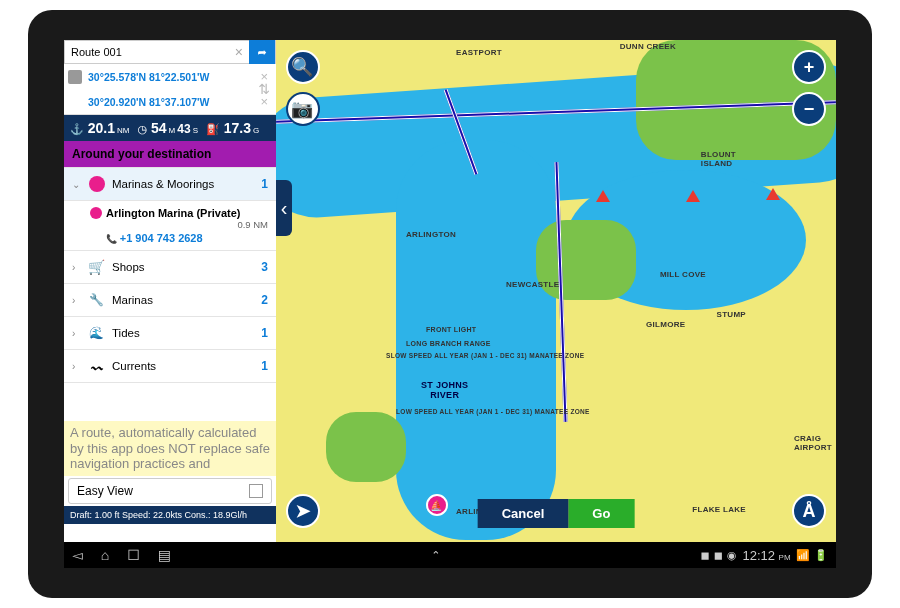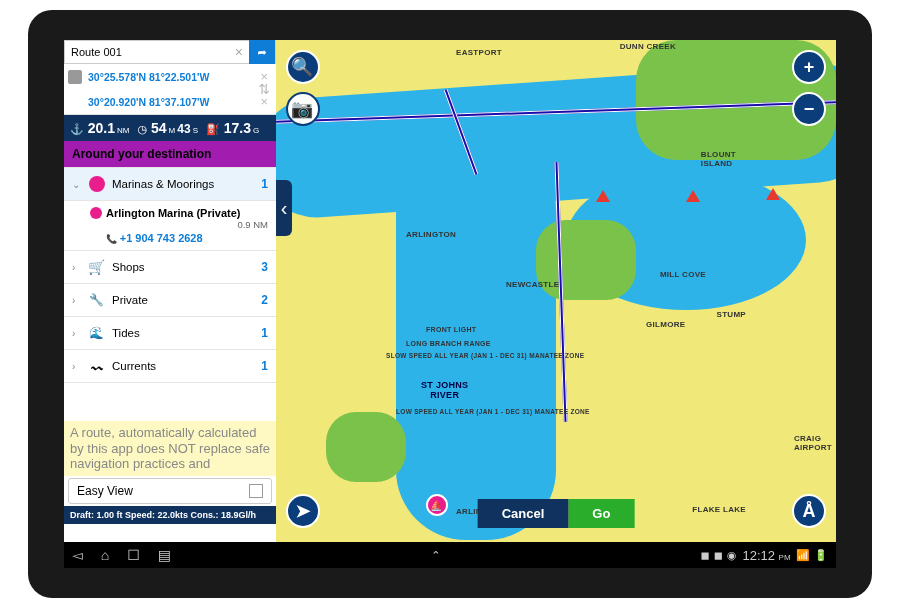--- a/index.html
+++ b/index.html
@@ -47,21 +47,21 @@
 
 .disclaimer { padding: 4px 6px; font-size: 13px; color: #888; line-height: 1.2; background:#fef9c3;margin-top:38px; }
 
 .easy-view { display: flex; align-items: center; padding: 5px 8px; border: 1px solid #ccc; border-radius: 3px; margin: 2px 4px; background: #fff; }
 .easy-view .ev-label { flex: 1; font-size: 12px; font-weight: normal; }
 .easy-view .ev-check { width: 14px; height: 14px; border: 1px solid #999; }
 
 .boat-settings { background: #2597f0; color: #fff; text-align: center; padding: 7px; font-size: 12.5px; font-weight: bold; margin: 3px 4px; cursor: pointer; }
 .boat-settings::before { content: "⚙ "; }
 
-.draft-line { background: #10325e; color: #fff; font-size: 9px; padding: 4px 6px; font-weight: bold; }
+.draft-line { background: #10325e; color: #fff; font-size: 9px; padding: 4px 6px; }
 
 
 .map { flex: 1; position: relative; background: #f0e97a; overflow: hidden; }
 .water { position: absolute; background: #2db3e8; }
 .water.river1 { top: 40px; left: -20px; width: 620px; height: 120px; border-radius: 60px; transform: rotate(-4deg); }
 .water.river2 { top: 100px; left: 120px; width: 160px; height: 400px; border-radius: 70px; }
 .water.lake { top: 130px; right: 30px; width: 240px; height: 140px; border-radius: 50%; }
 .land-green { position: absolute; background: #7bc24a; }
 .land-green.g1 { top: 0; right: 0; width: 200px; height: 120px; border-radius: 40px; }
 .land-green.g2 { top: 180px; left: 260px; width: 100px; height: 80px; border-radius: 30px; }
@@ -173,21 +173,21 @@
 
     <div class="cat-row">
       <span class="cat-chev">›</span>
       <span class="cat-icon ico-shop">🛒</span>
       <span class="cat-label">Shops</span>
       <span class="cat-count">3</span>
     </div>
     <div class="cat-row">
       <span class="cat-chev">›</span>
       <span class="cat-icon ico-repair">🔧</span>
-      <span class="cat-label">Private</span>
+      <span class="cat-label">Marinas</span>
       <span class="cat-count">2</span>
     </div>
     <div class="cat-row">
       <span class="cat-chev">›</span>
       <span class="cat-icon ico-tides">🌊</span>
       <span class="cat-label">Tides</span>
       <span class="cat-count">1</span>
     </div>
     <div class="cat-row">
       <span class="cat-chev">›</span>

